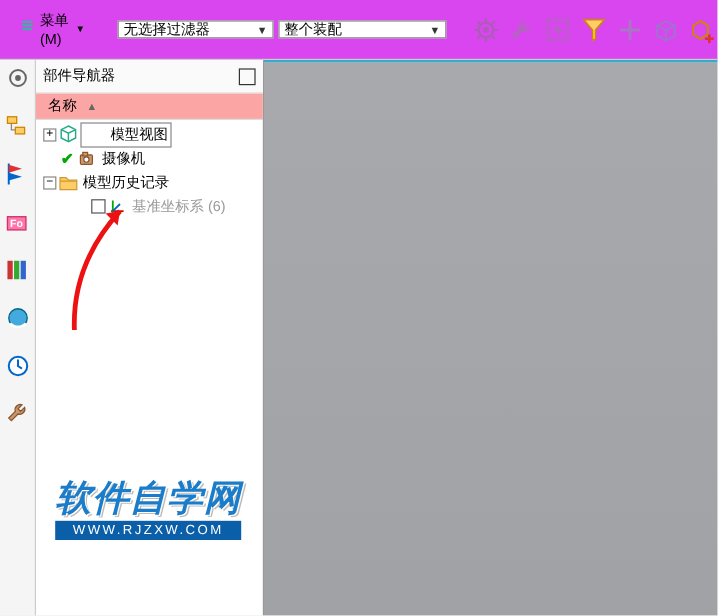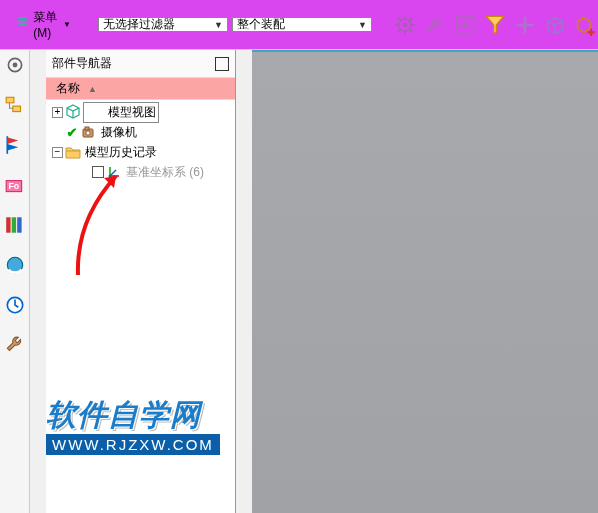--- a/index.html
+++ b/index.html
@@ -71,21 +71,20 @@
     cursor: pointer;
     opacity: 0.45;
   }
   .tb-icon svg { width: 22px; height: 22px; }
   .tb-icon.active { opacity: 1; }
   
   
   .main-area {
     display: flex;
     height: calc(100% - 50px);
-    gap: 16px;
   }
   
   
   .left-strip {
     width: 30px;
     background: #f5f5f5;
     border-right: 1px solid #ccc;
     display: flex;
     flex-direction: column;
     align-items: center;
@@ -228,21 +227,21 @@
     font-size: 30px;
     font-weight: bold;
     color: #1b7dc9;
     text-shadow: 1px 1px 0 #fff, 2px 2px 0 #bbb;
     letter-spacing: 1px;
     font-style: italic;
   }
   .wm-sub {
     background: #0a5fa8;
     color: #fff;
-    font-size: 15px;
+    font-size: 11px;
     padding: 2px 6px;
     letter-spacing: 2px;
     text-align: center;
     margin-top: -2px;
   }
 </style>
 </head>
 <body>
 
 <svg width="0" height="0" style="position:absolute">

